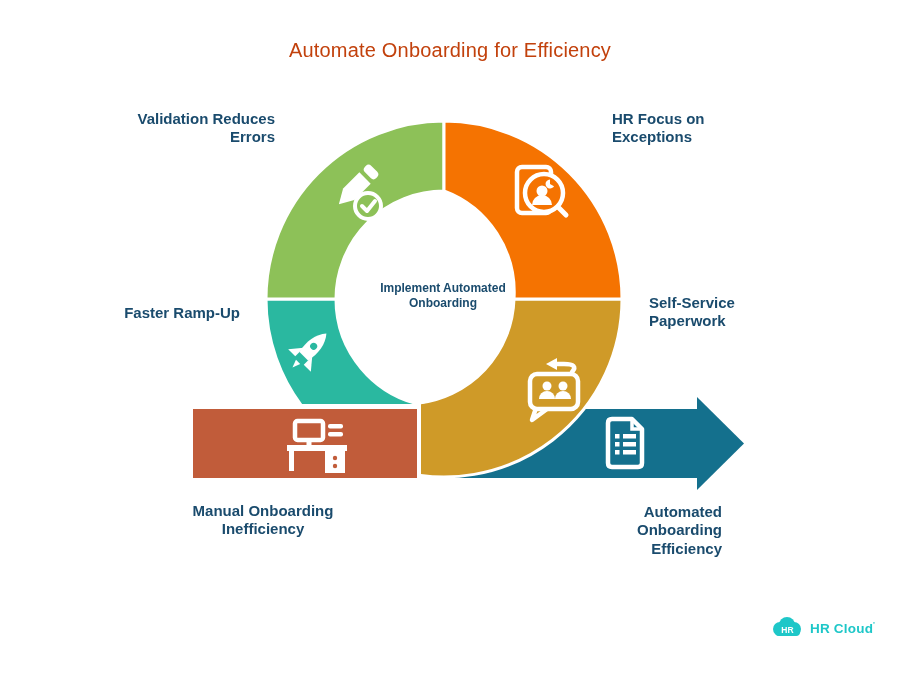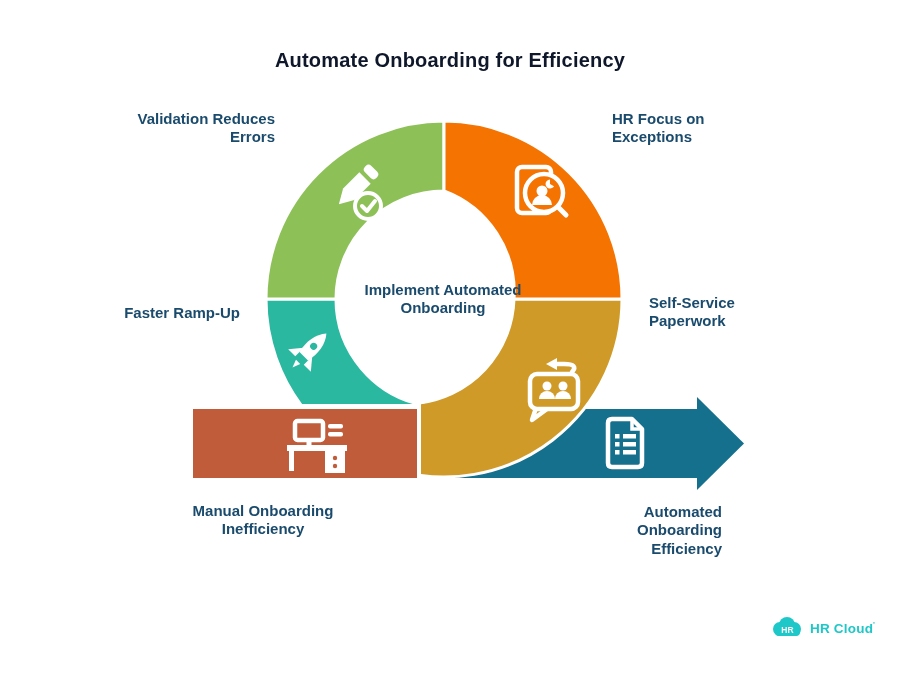--- a/index.html
+++ b/index.html
@@ -1,34 +1,34 @@
 <!DOCTYPE html>
 <html><head>
 <meta charset="utf-8">
 <style>
   html,body{margin:0;padding:0;background:#ffffff;}
   .canvas{
     position:relative;width:900px;height:690px;background:#ffffff;overflow:hidden;
     font-family:"Liberation Sans","DejaVu Sans",sans-serif;color:#1a4b6d;
   }
   .title{
-    position:absolute;left:0;right:0;top:49px;text-align:center;
-    font-size:20px;font-weight:bold;letter-spacing:.2px;color:#0f172a;
+    position:absolute;left:0;right:0;top:39px;text-align:center;
+    font-size:20px;font-weight:normal;letter-spacing:.2px;color:#c2410c;
   }
   .label{
     position:absolute;font-size:15px;font-weight:bold;line-height:1.22;
     color:#1a4b6d;white-space:pre-line;
   }
   .lbl-validation{right:625px;top:110px;text-align:right;}
   .lbl-hrfocus{left:612px;top:110px;text-align:left;}
   .lbl-faster{right:660px;top:304px;text-align:right;}
   .lbl-selfservice{left:649px;top:294px;text-align:left;}
   .lbl-manual{left:163px;width:200px;top:502px;text-align:center;}
   .lbl-automated{left:522px;width:200px;top:503px;text-align:right;}
-  .lbl-center{left:343px;width:200px;top:281px;text-align:center;font-size:15px;}
+  .lbl-center{left:343px;width:200px;top:281px;text-align:center;font-size:12px;}
   .diagram-svg{position:absolute;left:0;top:0;}
   .logo{
     position:absolute;left:770px;top:616px;display:flex;align-items:center;gap:6px;
   }
   .logo-name{font-size:13.5px;font-weight:bold;color:#1ec7c8;letter-spacing:.2px;}
   .logo-mark{font-size:8px;vertical-align:super;color:#1ec7c8;font-weight:bold;}
 </style>
 </head>
 <body>
 

